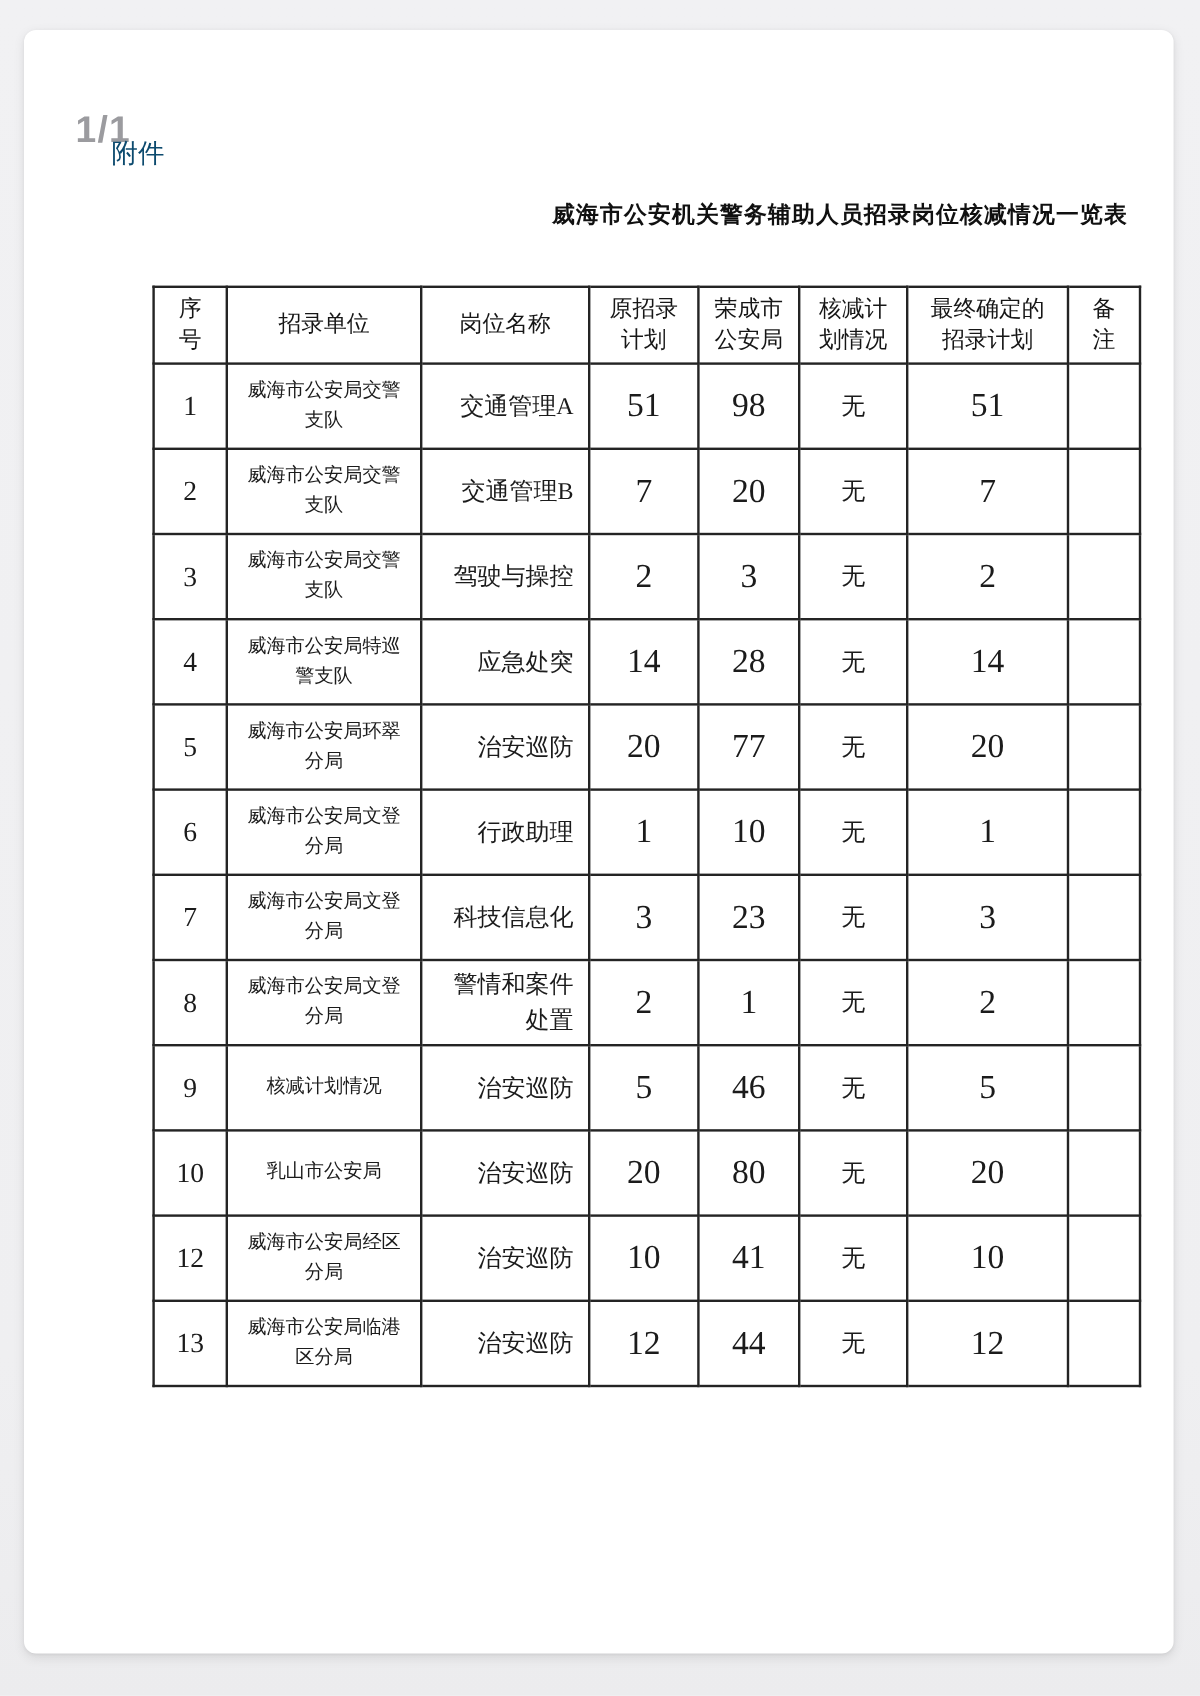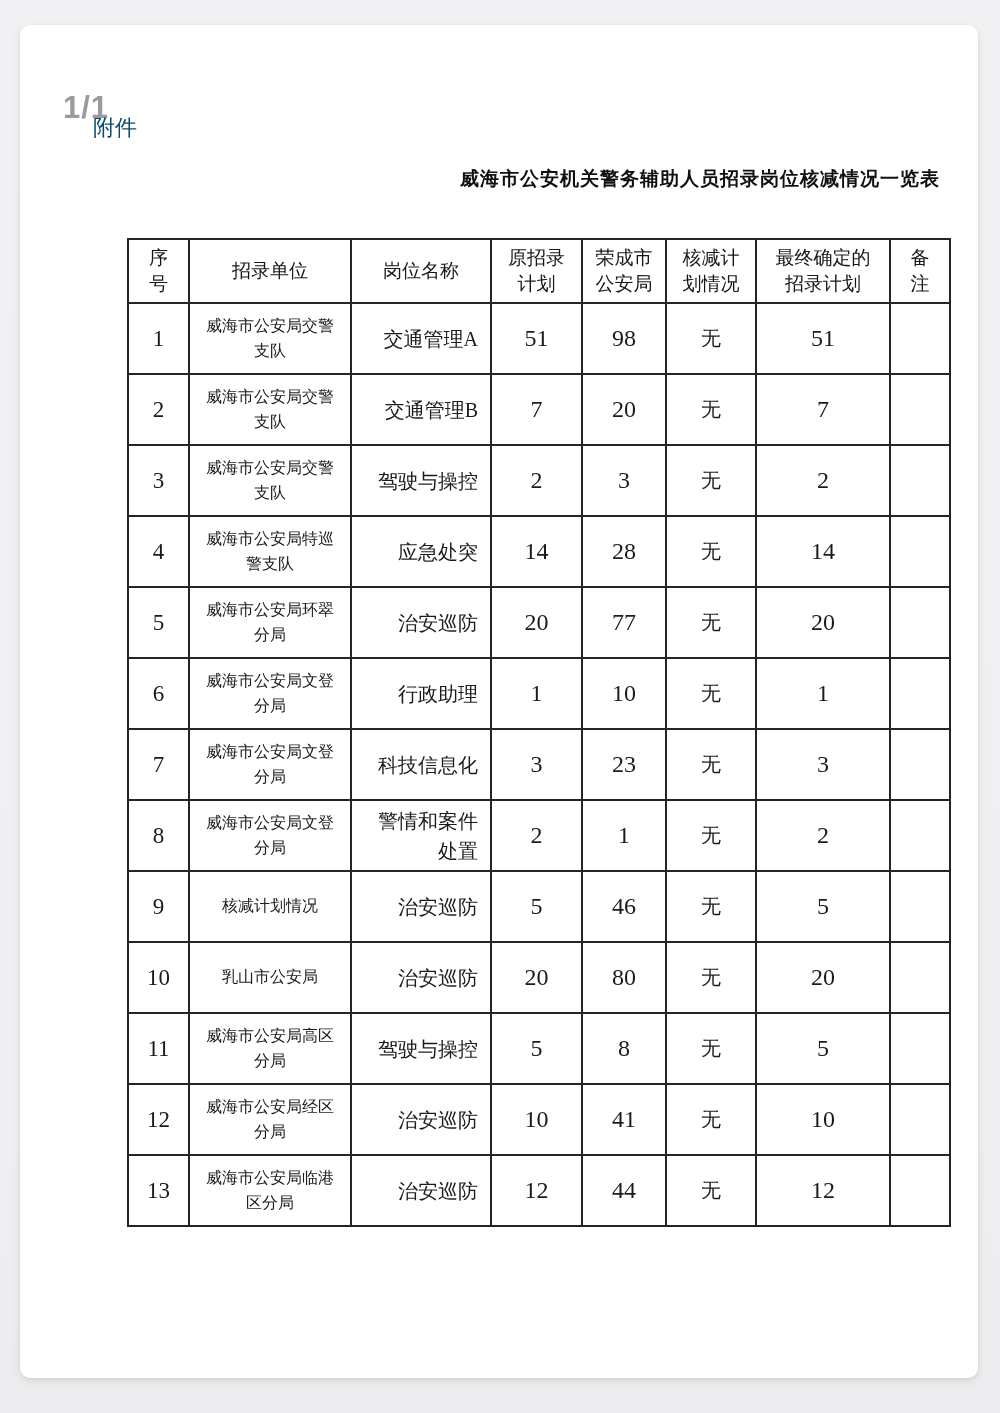--- a/index.html
+++ b/index.html
@@ -83,21 +83,21 @@
     line-height: 1.35;
     padding: 0 12px;
     color: #161616;
   }
   .recruit-table td {
     font-family: "Liberation Serif", serif;
   }
   td.cell-seq  { font-size: 23px; }
   td.cell-unit { font-size: 16px; line-height: 1.55; padding: 0 14px; }
   td.cell-pos  { font-size: 20px; line-height: 1.5;  padding: 0 12px; text-align: right; }
-  td.cell-num  { font-size: 24px; }
+  td.cell-num  { font-size: 28px; }
   td.cell-red  { font-size: 20px; }
   td.cell-remark { font-size: 20px; }
 
   col.c-seq    { width: 61px; }
   col.c-unit   { width: 162px; }
   col.c-pos    { width: 140px; }
   col.c-orig   { width: 91px; }
   col.c-qual   { width: 84px; }
   col.c-red    { width: 90px; }
   col.c-final  { width: 134px; }
@@ -233,30 +233,20 @@
           <td class="cell-seq">10</td>
           <td class="cell-unit">乳山市公安局</td>
           <td class="cell-pos">治安巡防</td>
           <td class="cell-num">20</td>
           <td class="cell-num">80</td>
           <td class="cell-red">无</td>
           <td class="cell-num">20</td>
           <td class="cell-remark"></td>
         </tr>
         <tr>
-          <td class="cell-seq">11</td>
-          <td class="cell-unit">威海市公安局高区分局</td>
-          <td class="cell-pos">驾驶与操控</td>
-          <td class="cell-num">5</td>
-          <td class="cell-num">8</td>
-          <td class="cell-red">无</td>
-          <td class="cell-num">5</td>
-          <td class="cell-remark"></td>
-        </tr>
-        <tr>
           <td class="cell-seq">12</td>
           <td class="cell-unit">威海市公安局经区分局</td>
           <td class="cell-pos">治安巡防</td>
           <td class="cell-num">10</td>
           <td class="cell-num">41</td>
           <td class="cell-red">无</td>
           <td class="cell-num">10</td>
           <td class="cell-remark"></td>
         </tr>
         <tr>

